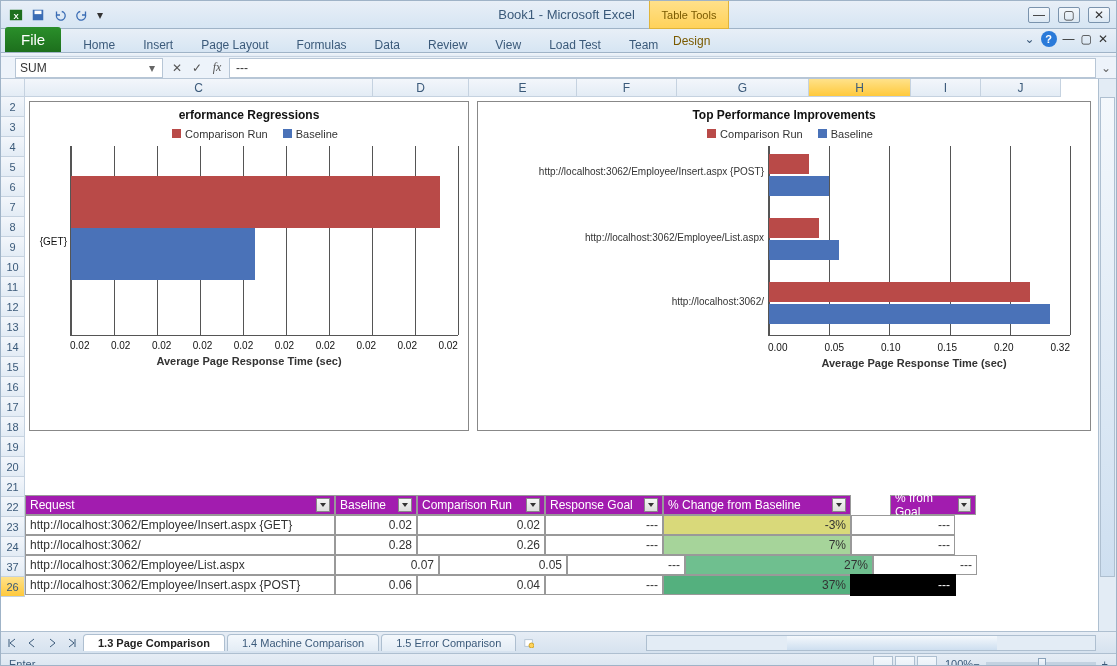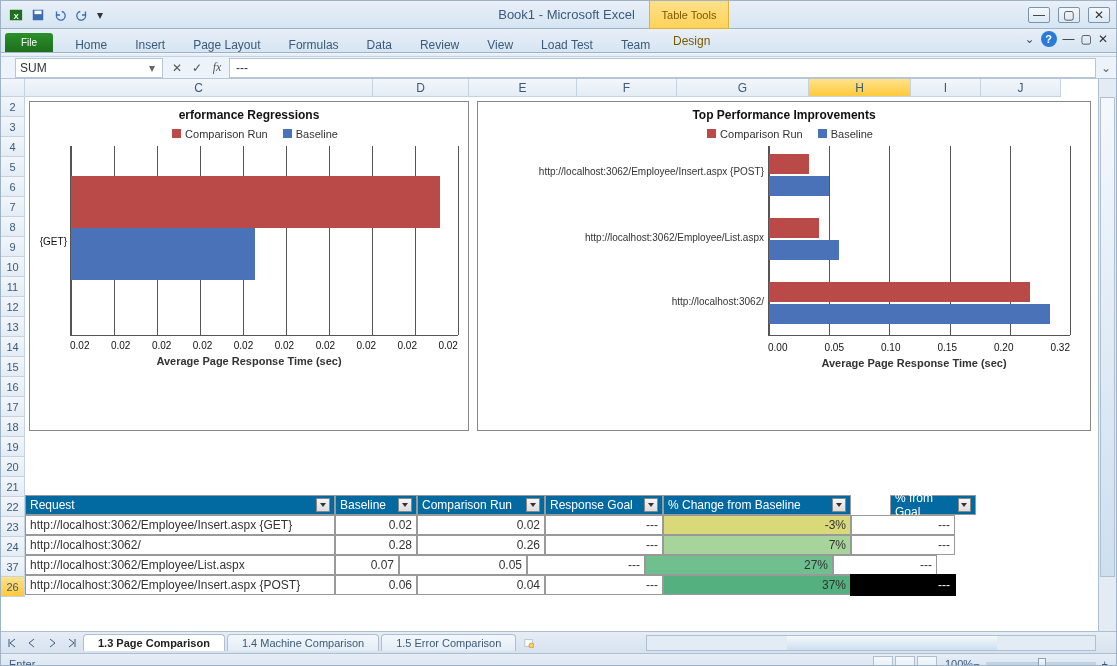--- a/index.html
+++ b/index.html
@@ -8,21 +8,21 @@
   .titlebar { height: 28px; background: linear-gradient(#e8eff7,#d6e5f3); display:flex; align-items:center; padding:0 6px; border-bottom:1px solid #9fb3c7;}
   .titlebar .qat { display:flex; align-items:center; gap:4px;}
   .qat-btn { width:18px; height:18px; display:flex; align-items:center; justify-content:center; border-radius:2px;}
   .qat-btn svg { width:14px; height:14px;}
   .titlebar .title-center { flex:1; text-align:center; font-size:13px; color:#3b5a7a;}
   .tt-badge { position:absolute; left:648px; top:0; width:80px; height:28px; background:linear-gradient(#ffe08a,#ffd25a); color:#7a5a00; display:flex; align-items:center; justify-content:center; font-size:11px; border:1px solid #e0b43a; border-top:none;}
   .winbtns { display:flex; gap:8px; align-items:center;}
   .winbtn { width:22px; height:16px; border:1px solid #7a93ad; background:linear-gradient(#f4f8fc,#dce8f3); border-radius:2px; display:flex; align-items:center; justify-content:center;}
   
   .ribbon-tabs { height:24px; background:linear-gradient(#e8eff7,#d6e5f3); display:flex; align-items:flex-end; padding-left:4px; border-bottom:1px solid #9fb3c7; position:relative;}
-  .file-tab { background:linear-gradient(#2a8f2a,#1d6f1d); color:#fff; padding:4px 16px; font-size:10px; margin-right:8px; border-top-left-radius:3px; border-top-right-radius:3px;}
+  .file-tab { background:linear-gradient(#2a8f2a,#1d6f1d); color:#fff; padding:4px 16px; font-size:15px; margin-right:8px; border-top-left-radius:3px; border-top-right-radius:3px;}
   .rtab { padding:4px 14px; color:#3b5a7a; font-size:12px; cursor:default;}
   .rtab.contextual { color:#7a5a00;}
   .ribbon-right { position:absolute; right:8px; top:2px; display:flex; gap:6px; align-items:center;}
   .help-icon { width:16px; height:16px; background:#2a7ad9; border-radius:50%; color:#fff; display:flex; align-items:center; justify-content:center; font-size:11px; font-weight:bold;}
   .ribbon-collapse { height:4px; background:linear-gradient(#f0f4fa,#e3ecf5); border-bottom:1px solid #c5d2e0;}
   
   .fbar { height:22px; display:flex; align-items:center; border-bottom:1px solid #b7c6d6; background:#edf3fa;}
   .namebox { width:148px; height:20px; background:#fff; border:1px solid #b7c6d6; margin:0 4px 0 14px; display:flex; align-items:center; padding:0 4px; justify-content:space-between;}
   .namebox-dd { width:12px; text-align:center; color:#666;}
   .fbar-btn { width:20px; height:20px; display:flex; align-items:center; justify-content:center; color:#555;}
@@ -52,21 +52,21 @@
   .bar { position:absolute; height:22px;}
   .bar.comp { background:#b94a48;}
   .bar.base { background:#4a72b8;}
   .ylabel { position:absolute; right:100%; font-size:10px; color:#111; padding-right:4px; transform:translateY(-50%); white-space:nowrap;}
   .xticks { display:flex; justify-content:space-between; font-size:10px; color:#111; margin:2px 10px 0 40px;}
   .xticks.right { margin-left:10px; margin-right:20px;}
   .axis-title { text-align:center; font-size:11px; font-weight:bold; margin-top:4px;}
   
   .dtable { position:absolute; left:0; top:398px; font-size:12px;}
   .dth, .dtd { border:1px solid #999; height:20px; display:flex; align-items:center; padding:0 4px;}
-  .dth { background:#0369a1; color:#fff; justify-content:space-between;}
+  .dth { background:#a21caf; color:#fff; justify-content:space-between;}
   .dth .fbtn { width:14px; height:14px; background:linear-gradient(#f6f6f6,#ddd); border:1px solid #888; display:flex; align-items:center; justify-content:center;}
   .dth .fbtn svg { width:8px; height:8px;}
   .drow { display:flex;}
   .num { justify-content:flex-end;}
   .pct-ylw { background:#d9d97a;}
   .pct-lg  { background:#a6d49a;}
   .pct-g1  { background:#6fbf8f;}
   .pct-g2  { background:#54b07e;}
   .goal-blk { background:#000; color:#fff;}
   .editcell { outline:2px solid #000; outline-offset:-1px;}
@@ -334,21 +334,21 @@
         <div class="drow">
           <div class="dtd " style="width: 310px;">http://localhost:3062/</div>
           <div class="dtd num" style="width: 82px;">0.28</div>
           <div class="dtd num" style="width: 128px;">0.26</div>
           <div class="dtd num" style="width: 118px;">---</div>
           <div class="dtd num pct-lg" style="width: 188px;">7%</div>
           <div class="dtd num " style="width: 104px;">---</div>
         </div>
         <div class="drow">
           <div class="dtd " style="width: 310px;">http://localhost:3062/Employee/List.aspx</div>
-          <div class="dtd num" style="width: 64px;">0.07</div>
+          <div class="dtd num" style="width: 104px;">0.07</div>
           <div class="dtd num" style="width: 128px;">0.05</div>
           <div class="dtd num" style="width: 118px;">---</div>
           <div class="dtd num pct-g1" style="width: 188px;">27%</div>
           <div class="dtd num " style="width: 104px;">---</div>
         </div>
         <div class="drow">
           <div class="dtd " style="width: 310px;">http://localhost:3062/Employee/Insert.aspx {POST}</div>
           <div class="dtd num" style="width: 82px;">0.06</div>
           <div class="dtd num" style="width: 128px;">0.04</div>
           <div class="dtd num" style="width: 118px;">---</div>

